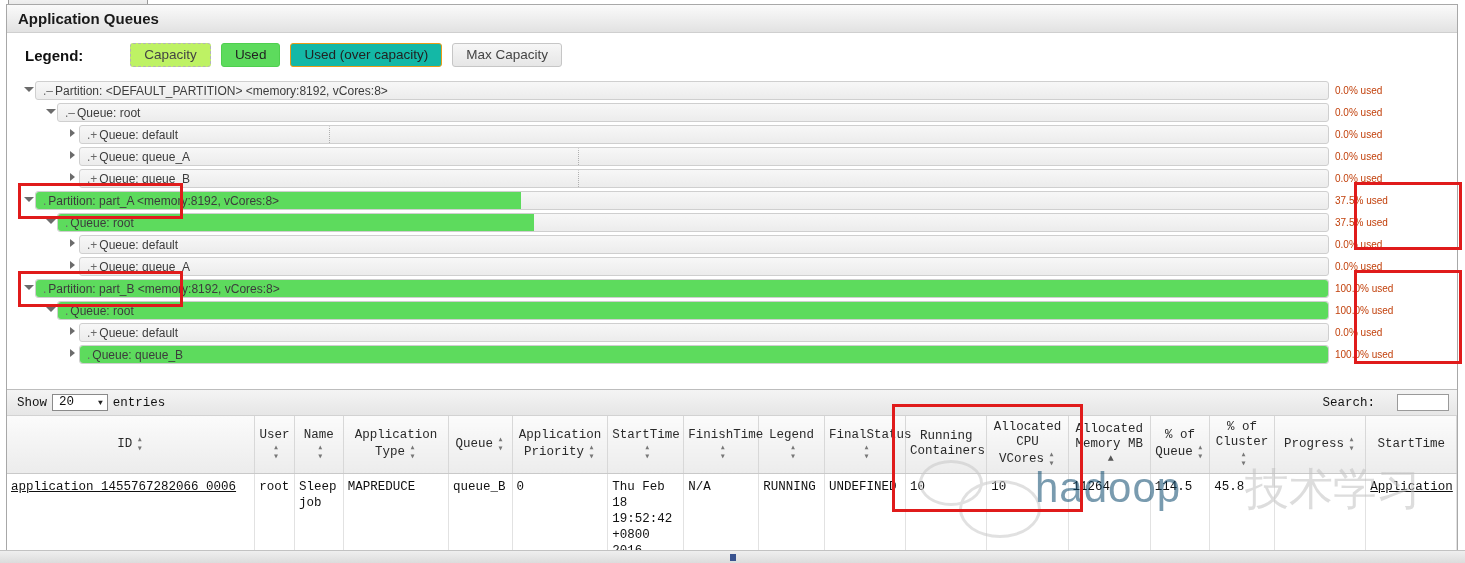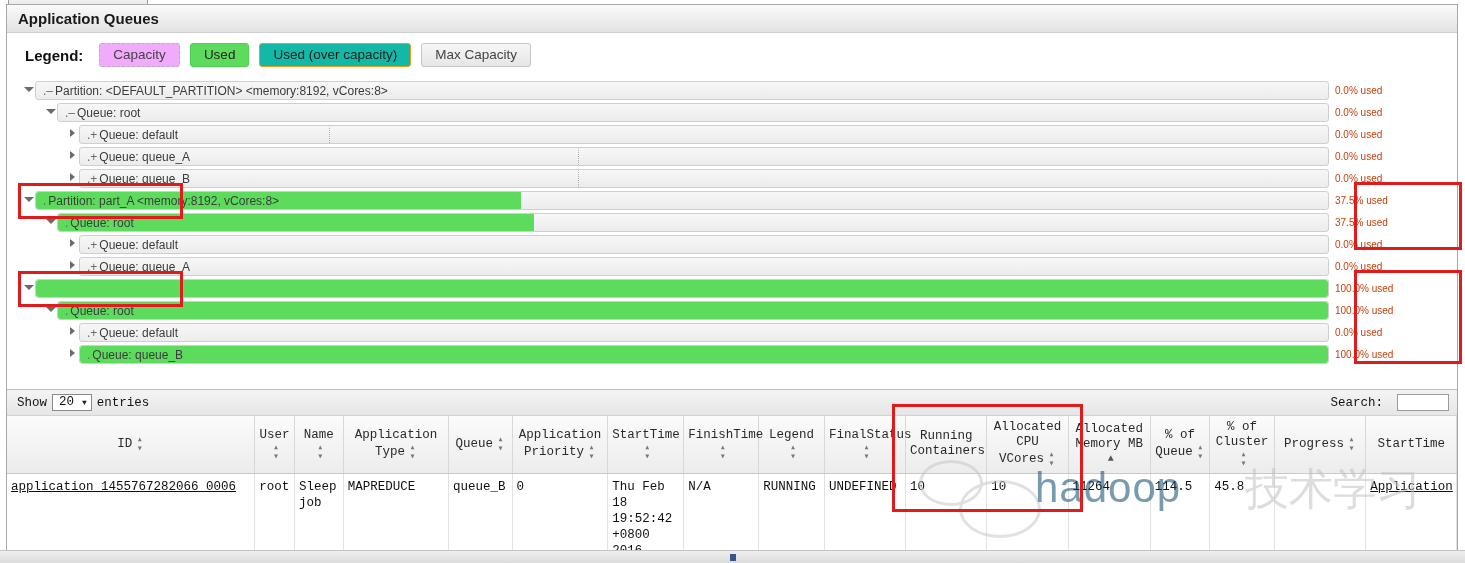--- a/index.html
+++ b/index.html
@@ -59,21 +59,21 @@
     margin-right: 6px;
   }
   .lg {
     font-size: 13.5px;
     color: #333;
     padding: 3px 13px;
     border-radius: 3px;
     line-height: 16px;
     white-space: nowrap;
   }
-  .lg-capacity { border: 1px dashed #b4b4b4; background: #f0abfc; color: #444; }
+  .lg-capacity { border: 1px dashed #b4b4b4; background: #bef264; color: #444; margin-left: 31px; }
   .lg-used { background: #5ddb5d; border: 1px solid #4fcf4f; color: #222; }
   .lg-over { background: #14b8a6; border: 1px solid #eb9c18; color: #222; }
   .lg-max { background: linear-gradient(to bottom,#f6f6f6,#e6e6e6); border: 1px solid #c6c6c6; color: #444; }
 
   
   .tree {
     position: relative;
     padding: 2px 0 10px 0;
   }
   .qrow {
@@ -160,31 +160,31 @@
     height: 26px;
     padding: 0 8px 0 10px;
     background: linear-gradient(to bottom,#f4f4f4,#e6e6e6);
     border-bottom: 1px solid #d2d2d2;
     font-family: "Liberation Mono", monospace;
     font-size: 12.5px;
     color: #111;
   }
   .show-grp { display: flex; align-items: center; gap: 5px; }
   .sel {
-    display: inline-flex; align-items: center; gap: 8px;
+    display: inline-flex; align-items: center; gap: 24px;
     background: #fff;
     border: 1px solid #8a8a8a;
     padding: 0 4px 0 6px;
     height: 17px;
     line-height: 17px;
     font-family: "Liberation Mono", monospace;
     font-size: 12.5px;
   }
   .sel .caret { font-size: 8px; color: #222; }
-  .search-grp { display: flex; align-items: center; gap: 14px; }
+  .search-grp { display: flex; align-items: center; gap: 22px; }
   .search-in {
     width: 52px; height: 17px;
     background: #fff;
     border: 1px solid #9a9a9a;
   }
 
   table.apps {
     width: 100%;
     border-collapse: collapse;
     font-family: "Liberation Mono", monospace;
@@ -367,20 +367,21 @@
           <span class="arrow arrow-right"></span>
           <div class="bar-wrap">
             <div class="bar-text"><span class="lead">.+</span><span>Queue: queue_A</span></div>
           </div>
           <div class="used-col">0.0% used</div>
         </div>
         <div class="qrow ind0">
           <span class="arrow arrow-down"></span>
           <div class="bar-wrap">
             <div class="bar-used full" style="width: 100%; background: rgb(93, 219, 93);"></div>
+            <div class="bar-text"><span class="lead">.</span><span>Partition: part_B &lt;memory:8192, vCores:8&gt;</span></div>
           </div>
           <div class="used-col">100.0% used</div>
         </div>
         <div class="qrow ind1">
           <span class="arrow arrow-down"></span>
           <div class="bar-wrap">
             <div class="bar-used full" style="width: 100%; background: rgb(93, 219, 93);"></div>
             <div class="bar-text"><span class="lead">.</span><span>Queue: root</span></div>
           </div>
           <div class="used-col">100.0% used</div>

